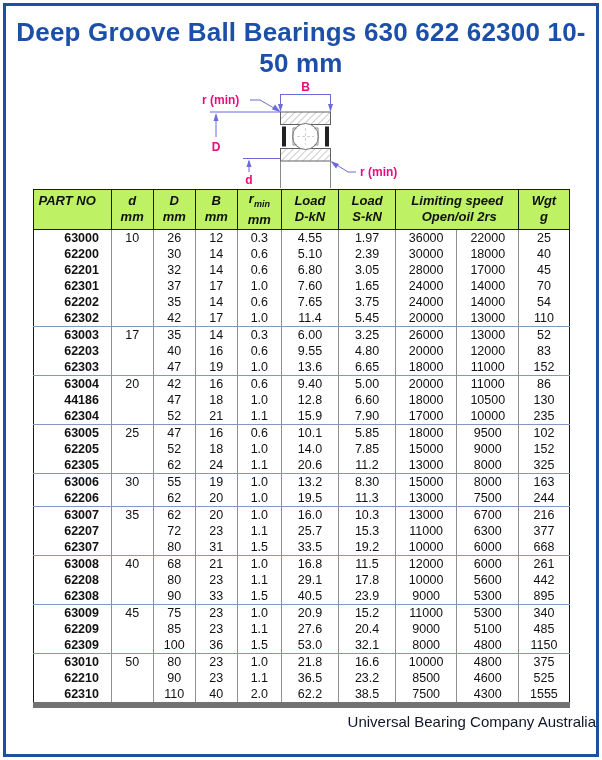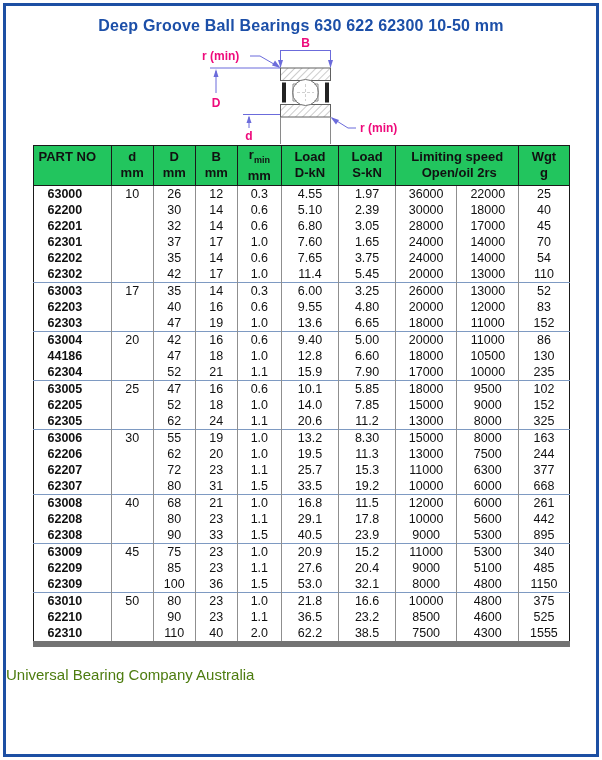--- a/index.html
+++ b/index.html
@@ -1,38 +1,38 @@
 <!DOCTYPE html>
 <html><head>
 <meta charset="utf-8">
 <style>
   html,body{margin:0;padding:0;background:#fff;}
   body{width:602px;height:760px;position:relative;font-family:"Liberation Sans",sans-serif;}
   .frame{position:absolute;left:3px;top:3px;right:3px;bottom:3px;border:3px solid #1d4fa3;box-sizing:border-box;overflow:hidden;}
-  .title{margin-top:11px;text-align:center;font-size:16px;font-weight:bold;color:#1c4fa8;letter-spacing:0.2px;}
+  .title{margin-top:11px;text-align:center;font-size:26px;font-weight:bold;color:#1c4fa8;letter-spacing:0.2px;}
   .diagram-wrap{width:100%;text-align:center;margin-top:2px;height:108px;}
   .diagram-wrap svg{display:block;margin:0 auto;transform:translateX(12px);}
   .dim-label{font-family:"Liberation Sans",sans-serif;font-size:12px;font-weight:bold;fill:#ee0a7b;}
   table.spec{border-collapse:collapse;table-layout:fixed;width:537px;margin:0 auto;font-size:12.5px;color:#111;}
-  table.spec thead th{border:1px solid #1a1a1a;font-weight:bold;font-size:13px;padding:1px 2px;vertical-align:middle;line-height:16px;background:#22c55e;}
+  table.spec thead th{border:1px solid #1a1a1a;font-weight:bold;font-size:13px;padding:1px 2px;vertical-align:middle;line-height:16px;background:#bef264;font-style:italic;}
   table.spec thead th.part-h{text-align:left;padding-left:5px;}
   table.spec thead th .hl{display:block;text-align:center;}
   table.spec thead th.part-h .hl{text-align:left;}
   .split-line{display:flex;}
   .split-line span{flex:1;}
   .split-line .left-part{text-align:left;padding-left:4px;}
   .split-line .right-part{text-align:center;}
   sub.rsub{font-size:9px;}
   table.spec tbody{border:1px solid #1a1a1a;}
   table.spec tbody td{border-right:1px solid #8f8f8f;height:16px;line-height:16px;padding:0 2px;text-align:center;white-space:nowrap;}
   table.spec tbody td:last-child{border-right:none;}
-  table.spec tbody td.part-cell{font-weight:bold;text-align:left;padding-left:14px;}
+  table.spec tbody td.part-cell{font-weight:bold;text-align:center;padding-left:21px;}
   table.spec tbody tr.group-start td{border-top:1px solid #7e9ac2;}
   table.spec tbody tr:last-child td{border-bottom:6px solid #737373;margin-left:44px;}
-  .footer{margin-top:19px;text-align:left;font-size:15px;color:#4d7c0f;}
+  .footer{margin-top:5px;text-align:right;font-size:15px;color:#0f172a;}
 </style>
 </head>
 <body>
 
 <div class="frame">
 
   <div class="title">Deep Groove Ball Bearings 630 622 62300 10-50 mm</div>
 
   <div class="diagram-wrap">
     <svg width="230" height="108" viewBox="0 0 230 108">
@@ -350,20 +350,32 @@
           <td></td>
           <td>62</td>
           <td>20</td>
           <td>1.0</td>
           <td>19.5</td>
           <td>11.3</td>
           <td>13000</td>
           <td>7500</td>
           <td>244</td>
         </tr>
+        <tr class="group-start">
+          <td class="part-cell">63007</td>
+          <td>35</td>
+          <td>62</td>
+          <td>20</td>
+          <td>1.0</td>
+          <td>16.0</td>
+          <td>10.3</td>
+          <td>13000</td>
+          <td>6700</td>
+          <td>216</td>
+        </tr>
         <tr>
           <td class="part-cell">62207</td>
           <td></td>
           <td>72</td>
           <td>23</td>
           <td>1.1</td>
           <td>25.7</td>
           <td>15.3</td>
           <td>11000</td>
           <td>6300</td>

